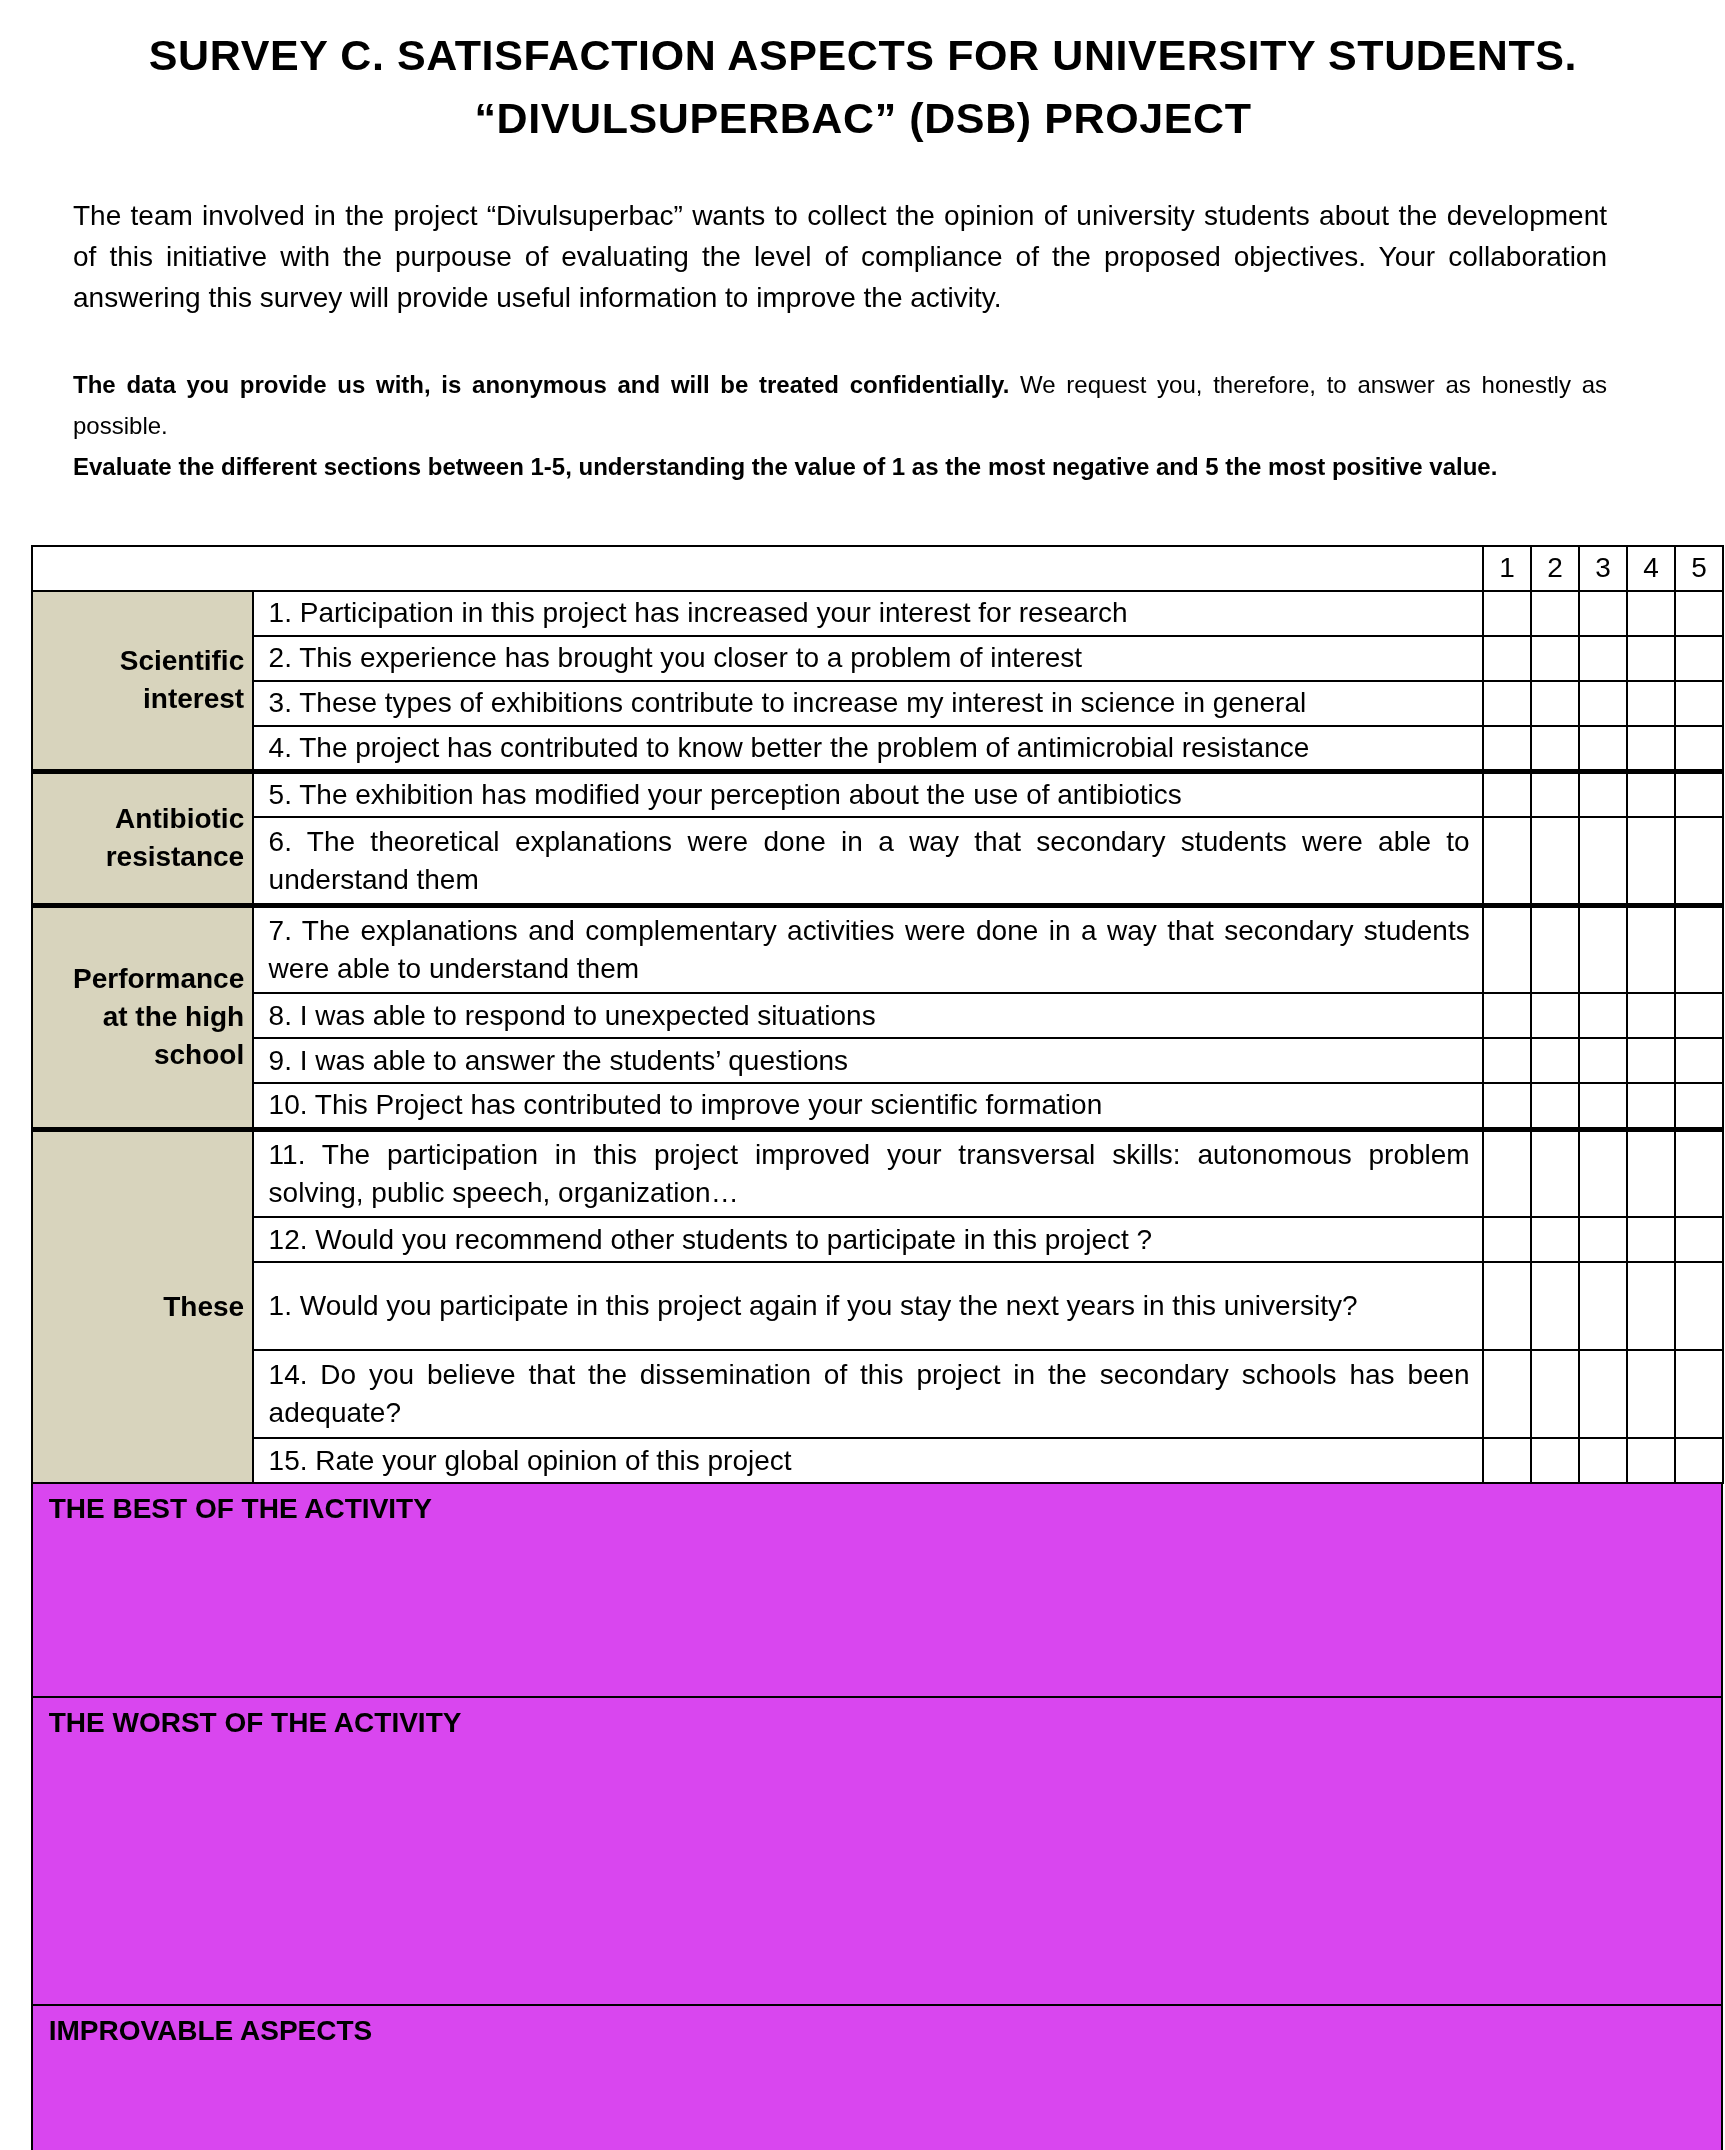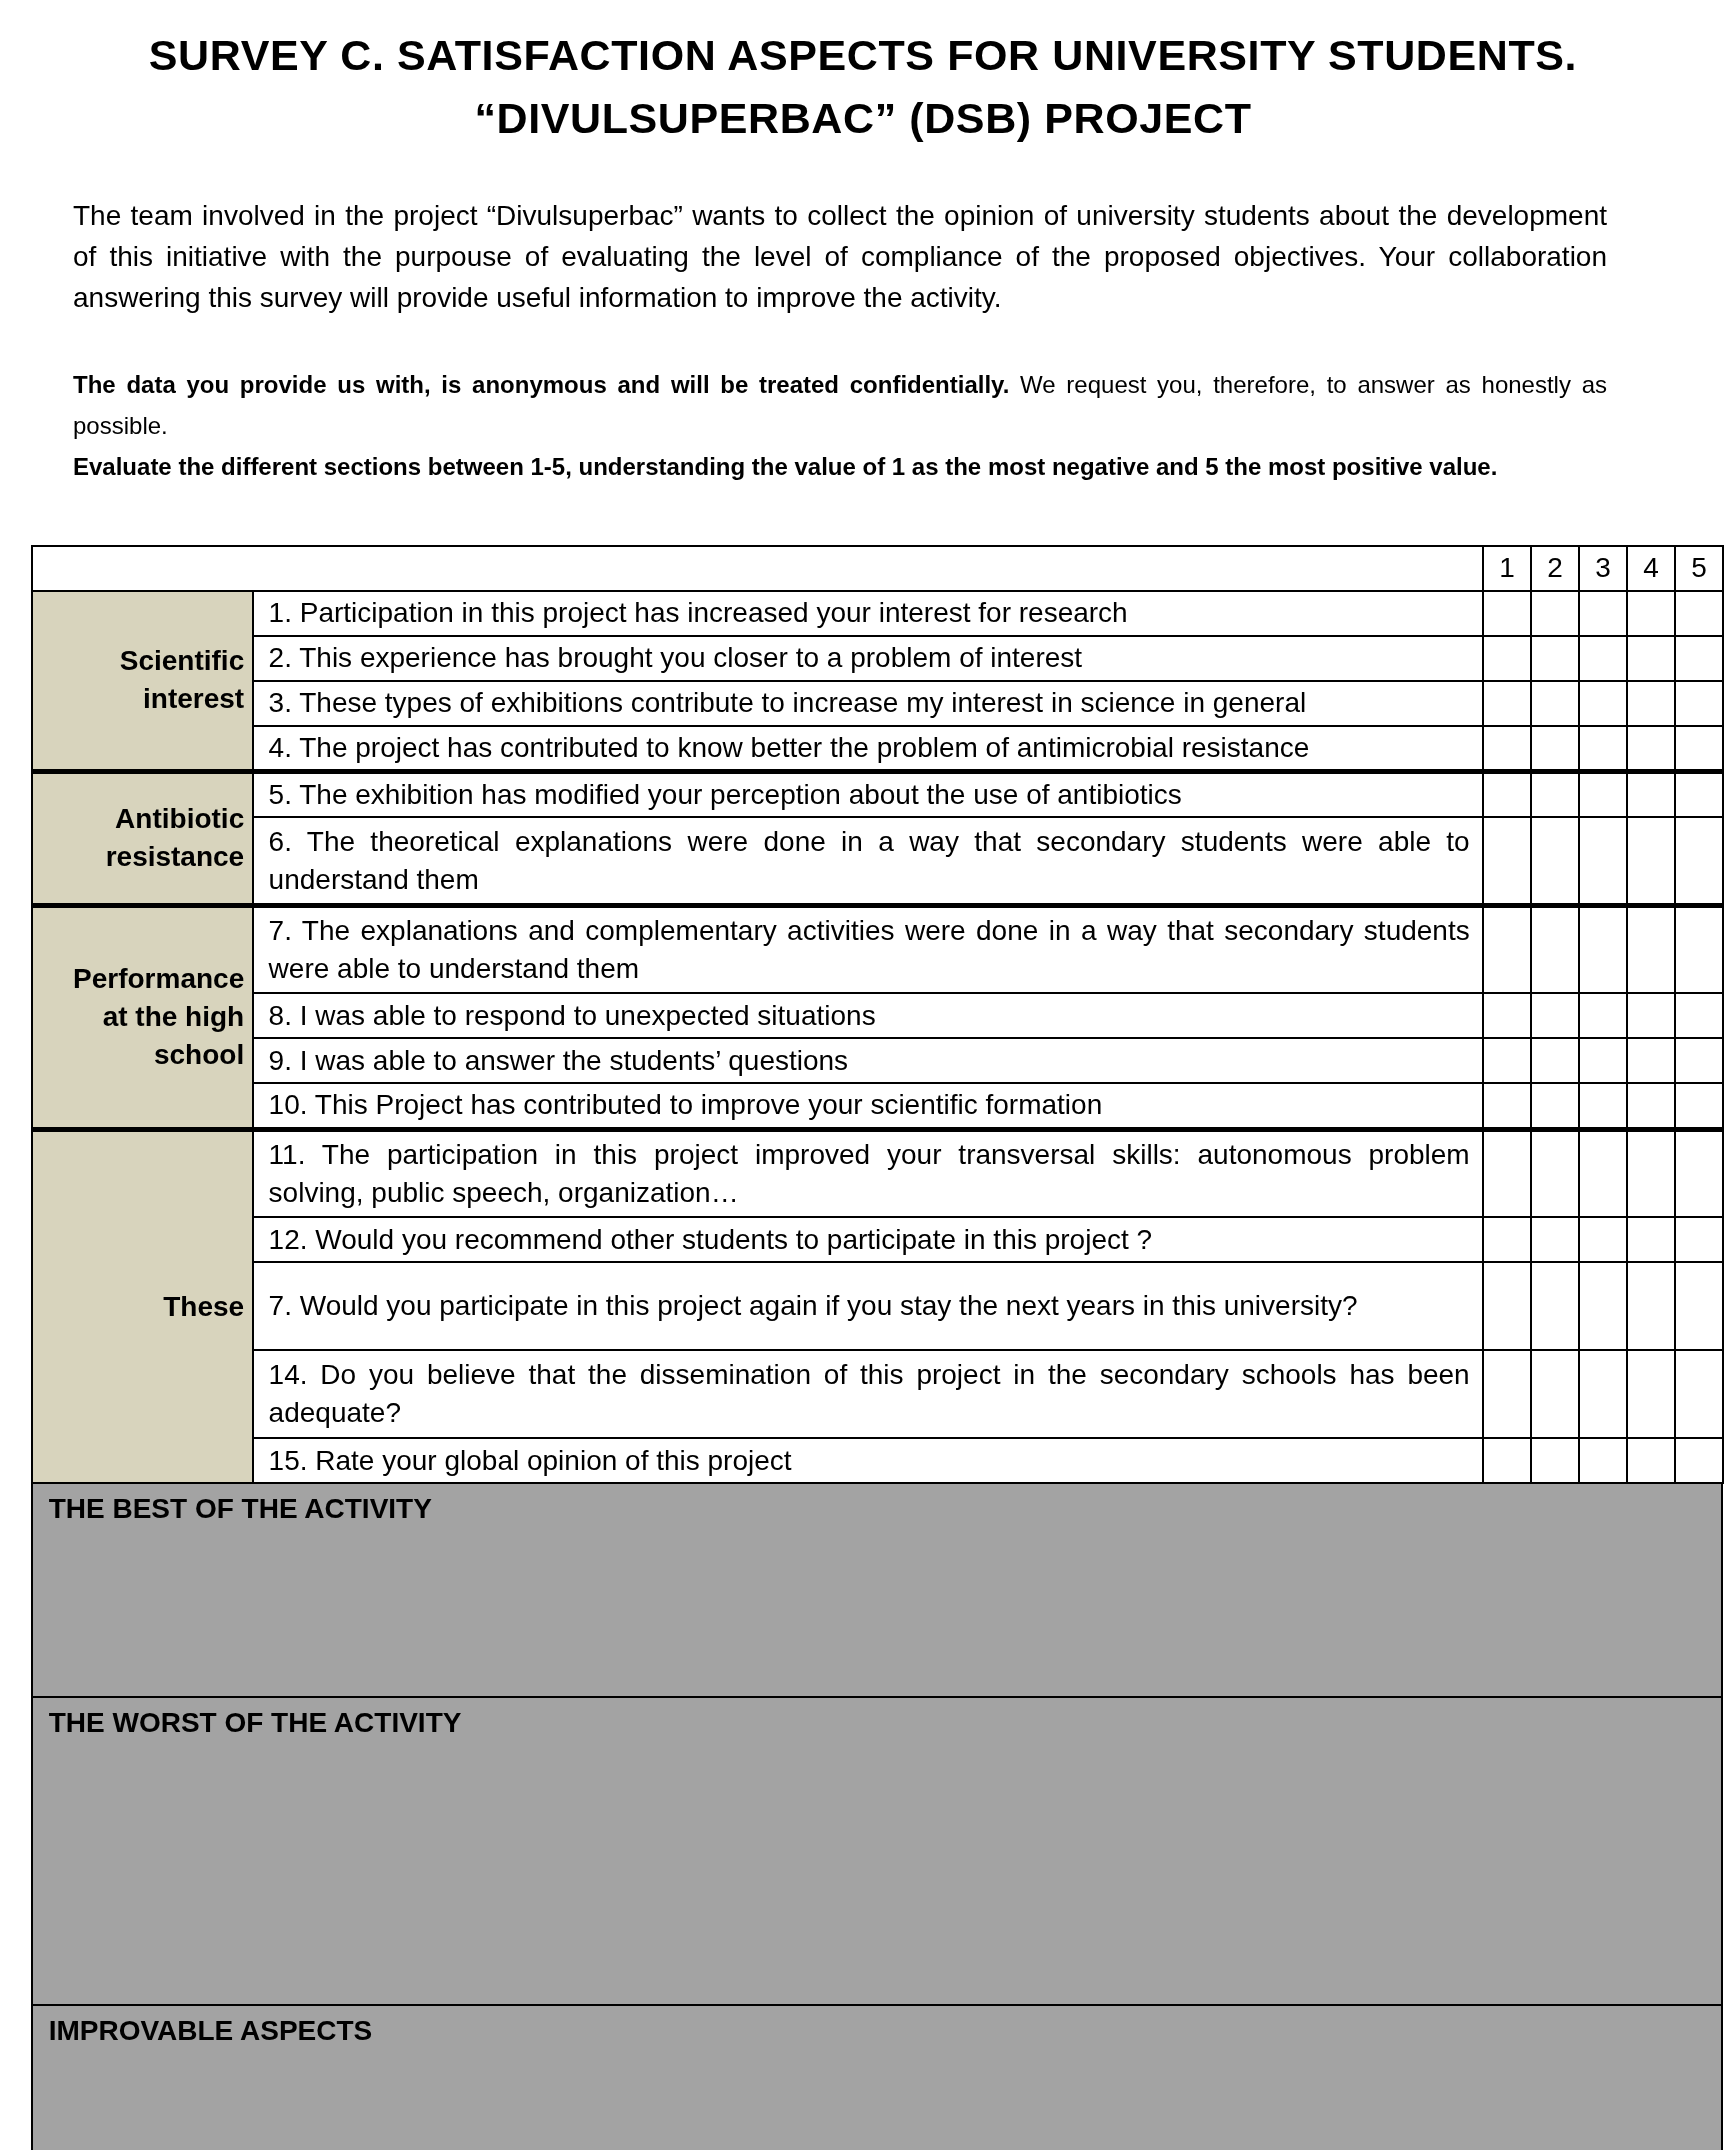--- a/index.html
+++ b/index.html
@@ -65,21 +65,21 @@
     padding: 2.2px 7.8px;
     line-height: 35px;
   }
   td.rate { background: #fff; }
 
   .boxes { margin-left: 31px; width: 1692px; }
   .abox {
     border: 2.8px solid #000;
     border-top: none;
     padding: 6.7px 15.7px;
-    background: #a3a3a3;
+    background: #d946ef;
   }
   .abox-best { height: 214px; }
   .abox-worst { height: 308px; }
   .abox-improv { height: 186px; }
   .abox-label { font-weight: bold; font-size: 28px; line-height: 36px; }
 </style>
 </head>
 <body>
 
 <div class="page">
@@ -215,21 +215,21 @@
         </tr>
       <tr class="single">
         <td class="qcell">12. Would you recommend other students to participate in this project ?</td>
       <td class="rate"></td>
           <td class="rate"></td>
           <td class="rate"></td>
           <td class="rate"></td>
           <td class="rate"></td>
         </tr>
       <tr class="dbl">
-        <td class="qcell">7. Would you participate in this project again if you stay the next years in this university?</td>
+        <td class="qcell">1. Would you participate in this project again if you stay the next years in this university?</td>
       <td class="rate"></td>
           <td class="rate"></td>
           <td class="rate"></td>
           <td class="rate"></td>
           <td class="rate"></td>
         </tr>
       <tr class="dbl">
         <td class="qcell">14. Do you believe that the dissemination of this project in the secondary schools has been adequate?</td>
       <td class="rate"></td>
           <td class="rate"></td>

